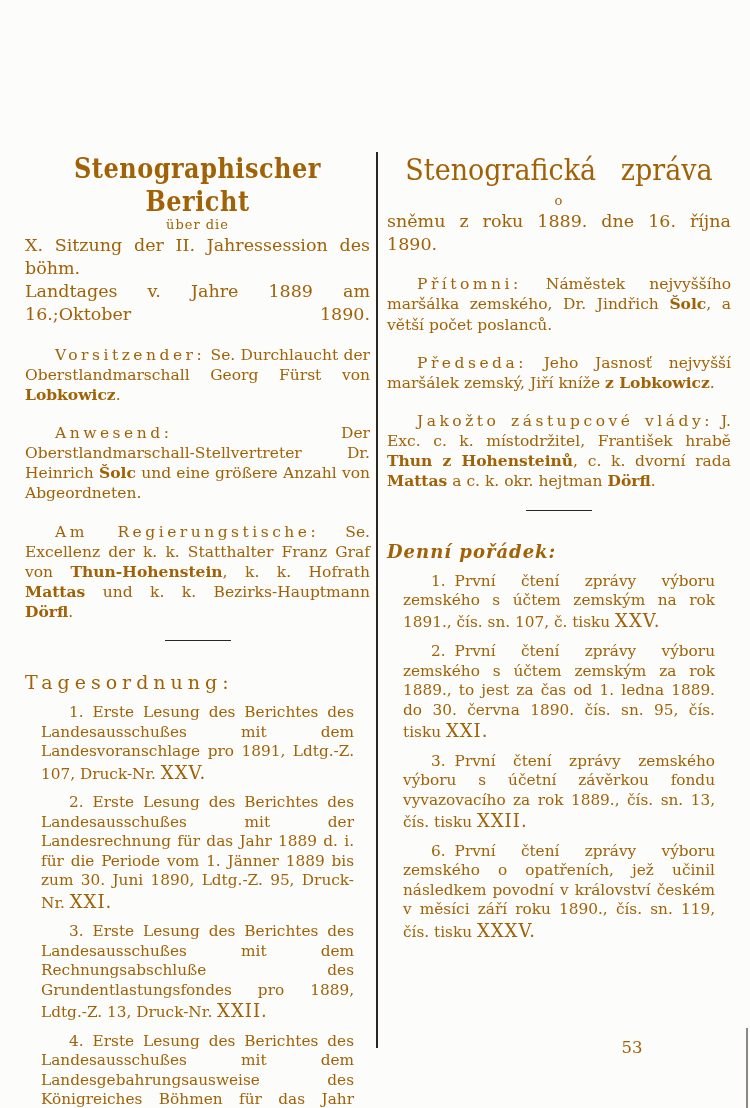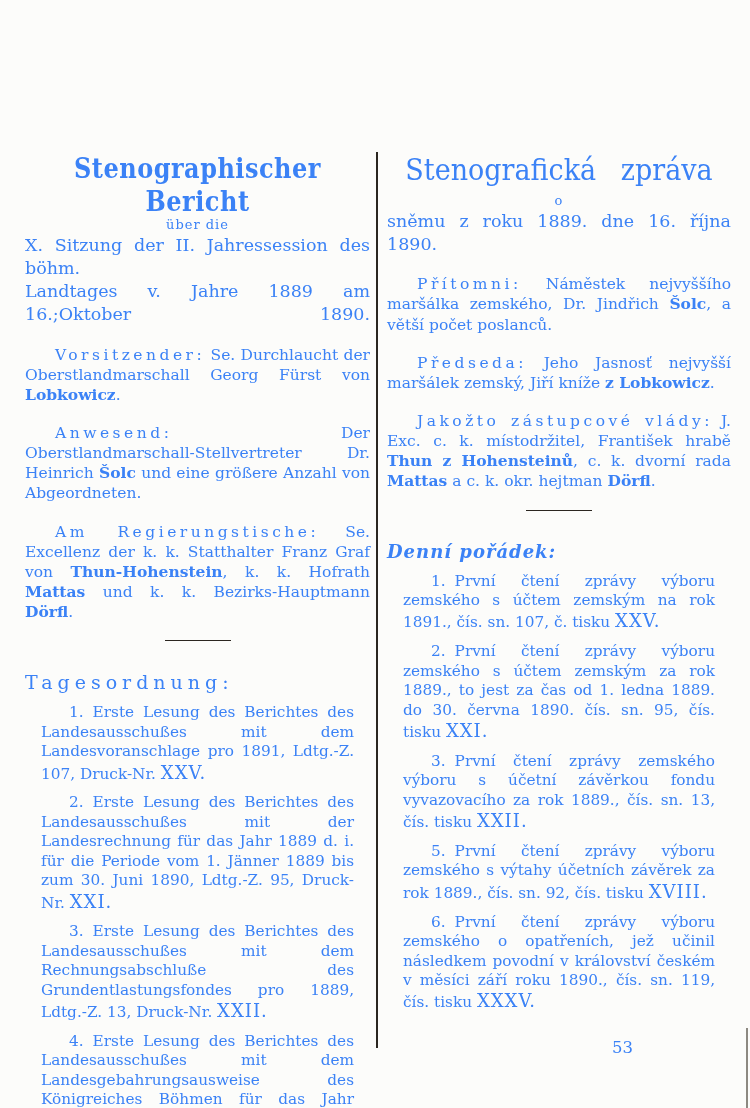--- a/index.html
+++ b/index.html
@@ -3,21 +3,21 @@
 <meta charset="utf-8">
 <style>
   html, body { margin: 0; padding: 0; background: #ffffff; }
   .page {
     position: relative;
     width: 750px;
     height: 1108px;
     background: #fcfcfa;
     overflow: hidden;
     font-family: "DejaVu Serif", serif;
-    color: #3b82f6;
+    color: #a16207;
   }
   .col { position: absolute; top: 152px; }
   .col-left  { left: 25px;  width: 345px; }
   .col-right { left: 387px; width: 344px; }
   .divider {
     position: absolute;
     left: 376px; top: 152px;
     width: 2px; height: 896px;
     background: #2b2620;
   }
@@ -66,21 +66,21 @@
   }
   .item .num { padding-right: 9px; }
   .ref { font-size: 118%; letter-spacing: 1px; }
   .rule {
     width: 66px; height: 0;
     border-top: 1.6px solid #2b2620;
     margin: 18px auto 0;
   }
   .pagenum {
     position: absolute; left: 612px; top: 1038px;
-    width: 40px; font-size: 16.5px;
+    width: 40px; text-align: center; font-size: 16.5px;
   }
   b { font-weight: bold; }
 </style>
 </head>
 <body>
 
 <div class="page">
 
   <div class="divider"></div>
 
@@ -118,20 +118,19 @@
 
     <p class="para"><span class="spaced">Jakožto zástupcové vlády:</span><span> J. Exc. c. k. místodržitel, František hrabě </span><b>Thun z Hohensteinů</b><span>, c. k. dvorní rada </span><b>Mattas</b><span> a c. k. okr. hejtman </span><b>Dörfl</b><span>.</span></p>
 
     <div class="rule"></div>
 
     <h2 class="agenda-heading cz">Denní pořádek:</h2>
 
     <p class="item"><span class="num">1.</span><span>První čtení zprávy výboru zemského s účtem zemským na rok 1891., čís. sn. 107, č. tisku </span><span class="ref">XXV.</span></p>
     <p class="item"><span class="num">2.</span><span>První čtení zprávy výboru zemského s účtem zemským za rok 1889., to jest za čas od 1. ledna 1889. do 30. června 1890. čís. sn. 95, čís. tisku </span><span class="ref">XXI.</span></p>
     <p class="item"><span class="num">3.</span><span>První čtení zprávy zemského výboru s účetní závěrkou fondu vyvazovacího za rok 1889., čís. sn. 13, čís. tisku </span><span class="ref">XXII.</span></p>
-    <p class="item"><span class="num">5.</span><span>První čtení zprávy výboru zemského s výtahy účetních závěrek za rok 1889., čís. sn. 92, čís. tisku </span><span class="ref">XVIII.</span></p>
     <p class="item"><span class="num">6.</span><span>První čtení zprávy výboru zemského o opatřeních, jež učinil následkem povodní v království českém v měsíci září roku 1890., čís. sn. 119, čís. tisku </span><span class="ref">XXXV.</span></p>
   </section>
 
   <div class="pagenum">53</div>
   <div class="scan-edge"></div>
 
 </div>
 
 </body></html>

